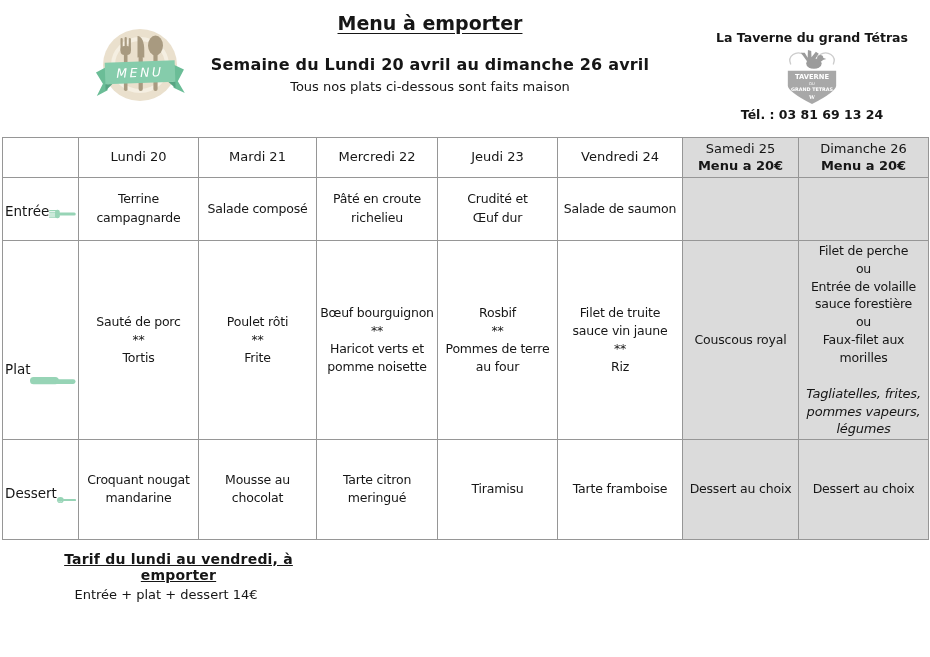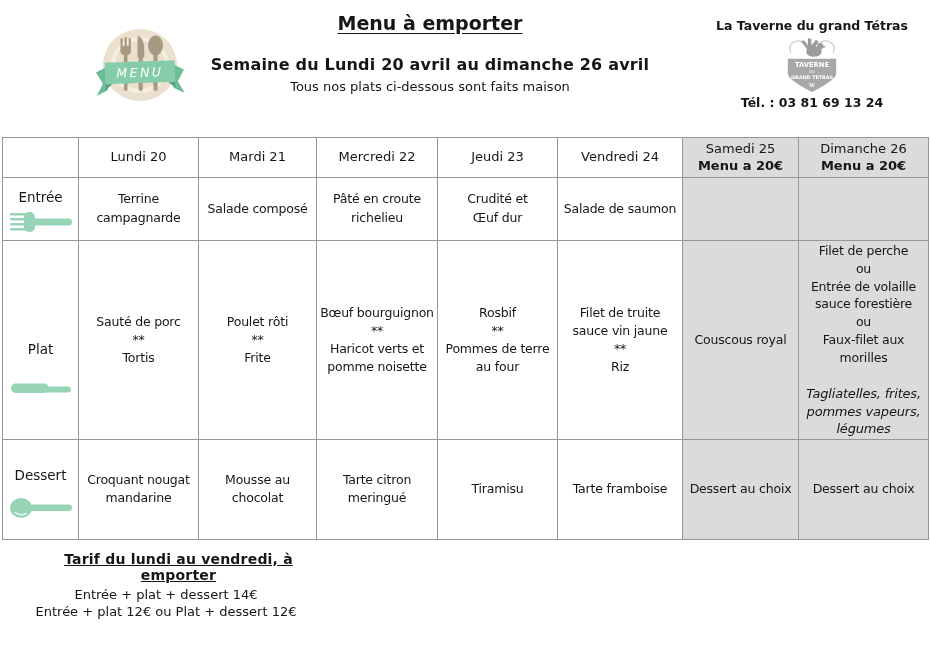--- a/index.html
+++ b/index.html
@@ -18,21 +18,21 @@
   }
   .page-subtitle{
     top:55px;left:130px;width:600px;text-align:center;
     font-size:16px;font-weight:bold;letter-spacing:.2px;
   }
   .page-tagline{
     top:79px;left:130px;width:600px;text-align:center;
     font-size:13px;
   }
   .brand{
-    top:18px;left:697px;width:230px;text-align:center;
+    top:30px;left:697px;width:230px;text-align:center;
   }
   .brand-name{font-size:12.5px;font-weight:bold;}
   .brand-shield{display:block;margin:3px auto 1px auto;}
   .brand-phone{font-size:12.5px;font-weight:bold;}
   .menu-logo{top:27px;left:94px;}
 
   
   table.menu{
     position:absolute;left:2px;top:137px;
     border-collapse:collapse;table-layout:fixed;width:926px;
@@ -54,21 +54,21 @@
     font-size:12.5px;letter-spacing:-0.2px;line-height:1.5;
     white-space:pre-line;
   }
   tr.r-plat .dish{line-height:1.42;}
   .side-note{
     font-size:13px;font-style:italic;letter-spacing:-0.2px;
     line-height:1.35;margin-top:19px;white-space:pre-line;
   }
   .side-note:empty{display:none;}
   td.cat{vertical-align:top;}
-  .catwrap{display:flex;flex-direction:column;align-items:center;}
+  .catwrap{display:flex;flex-direction:row;align-items:center;}
   .cat-label{font-size:13.5px;}
   .cat-entree .catwrap{padding-top:4px;}
   .cat-entree .cat-icon{margin-top:6px;}
   .cat-plat .catwrap{padding-top:58px;}
   .cat-plat .cat-icon{margin-top:26px;}
   .cat-dessert .catwrap{padding-top:8px;}
   .cat-dessert .cat-icon{margin-top:13px;}
 
   
   .pricing{top:551px;left:0;width:332px;text-align:center;}
@@ -311,14 +311,13 @@
     <td class="hl">
           <div class="dish">Dessert au choix</div>
         </td>
   </tr>
 </tbody>
   </table>
 
 <div class="abs pricing">
   <div class="pricing-title">Tarif du lundi au vendredi, à emporter</div>
   <div class="pricing-line">Entrée + plat + dessert 14€</div>
-  <div class="pricing-line">Entrée + plat 12€ ou Plat + dessert 12€</div>
 </div>
 
 </body></html>

